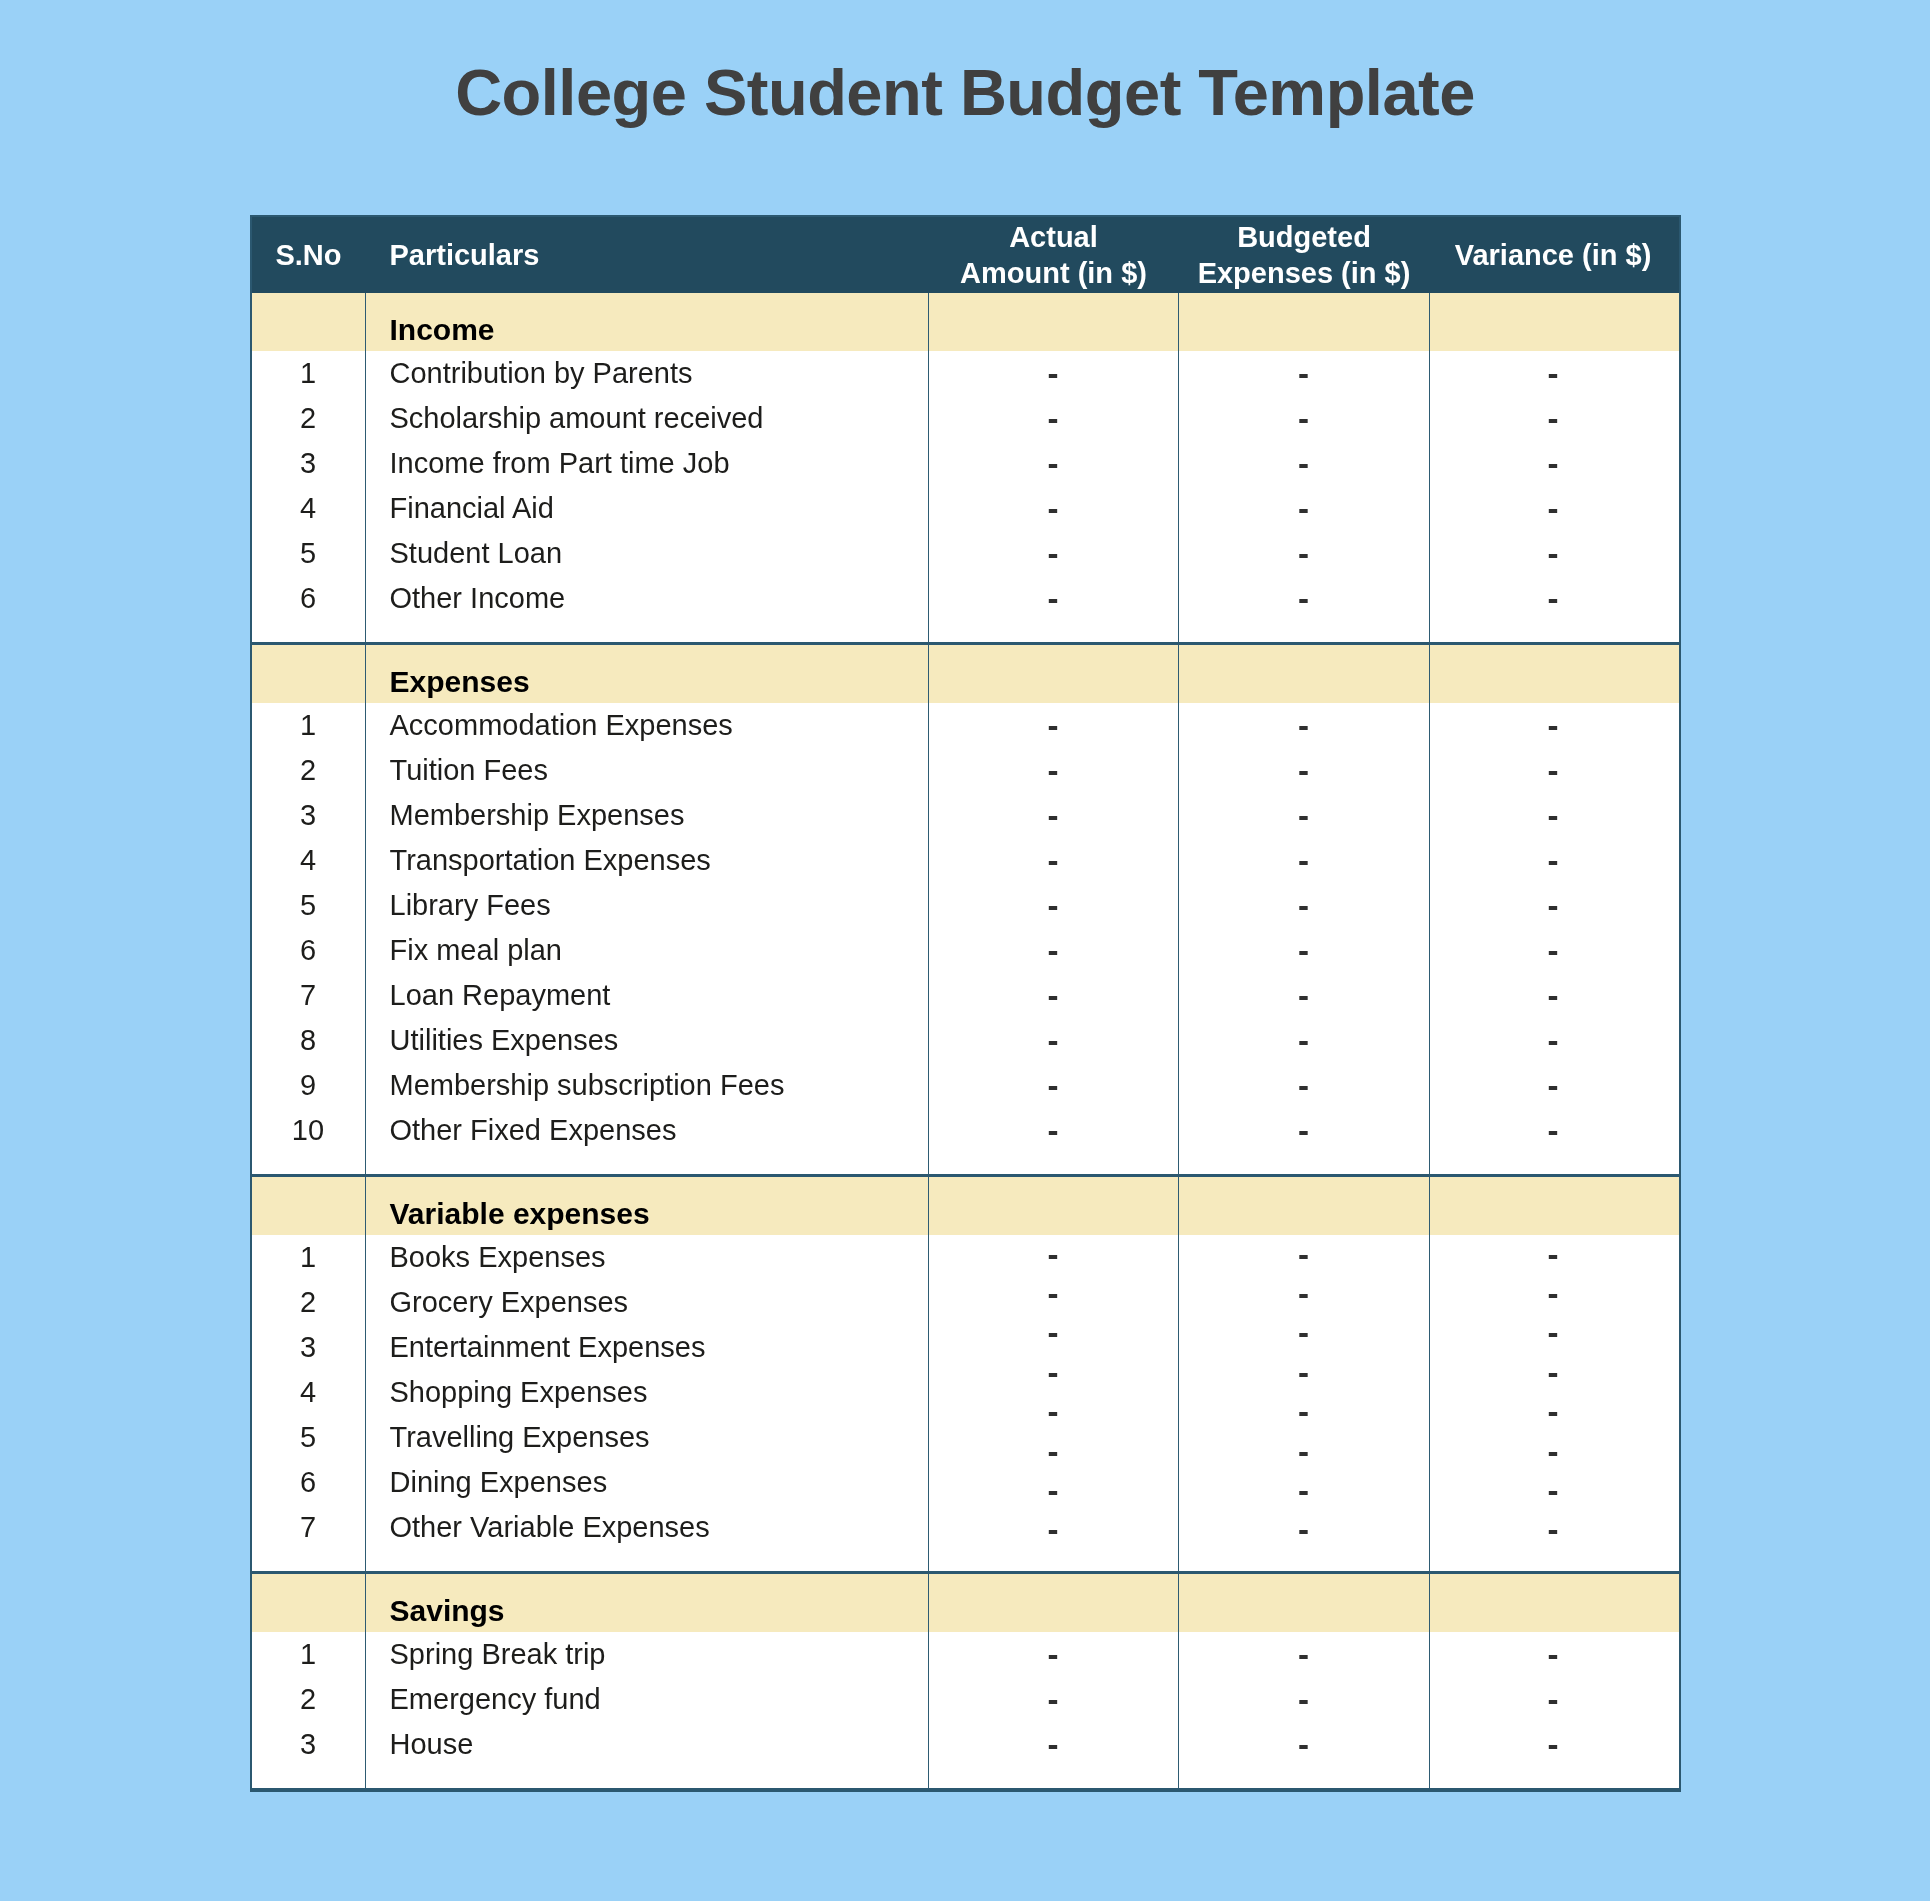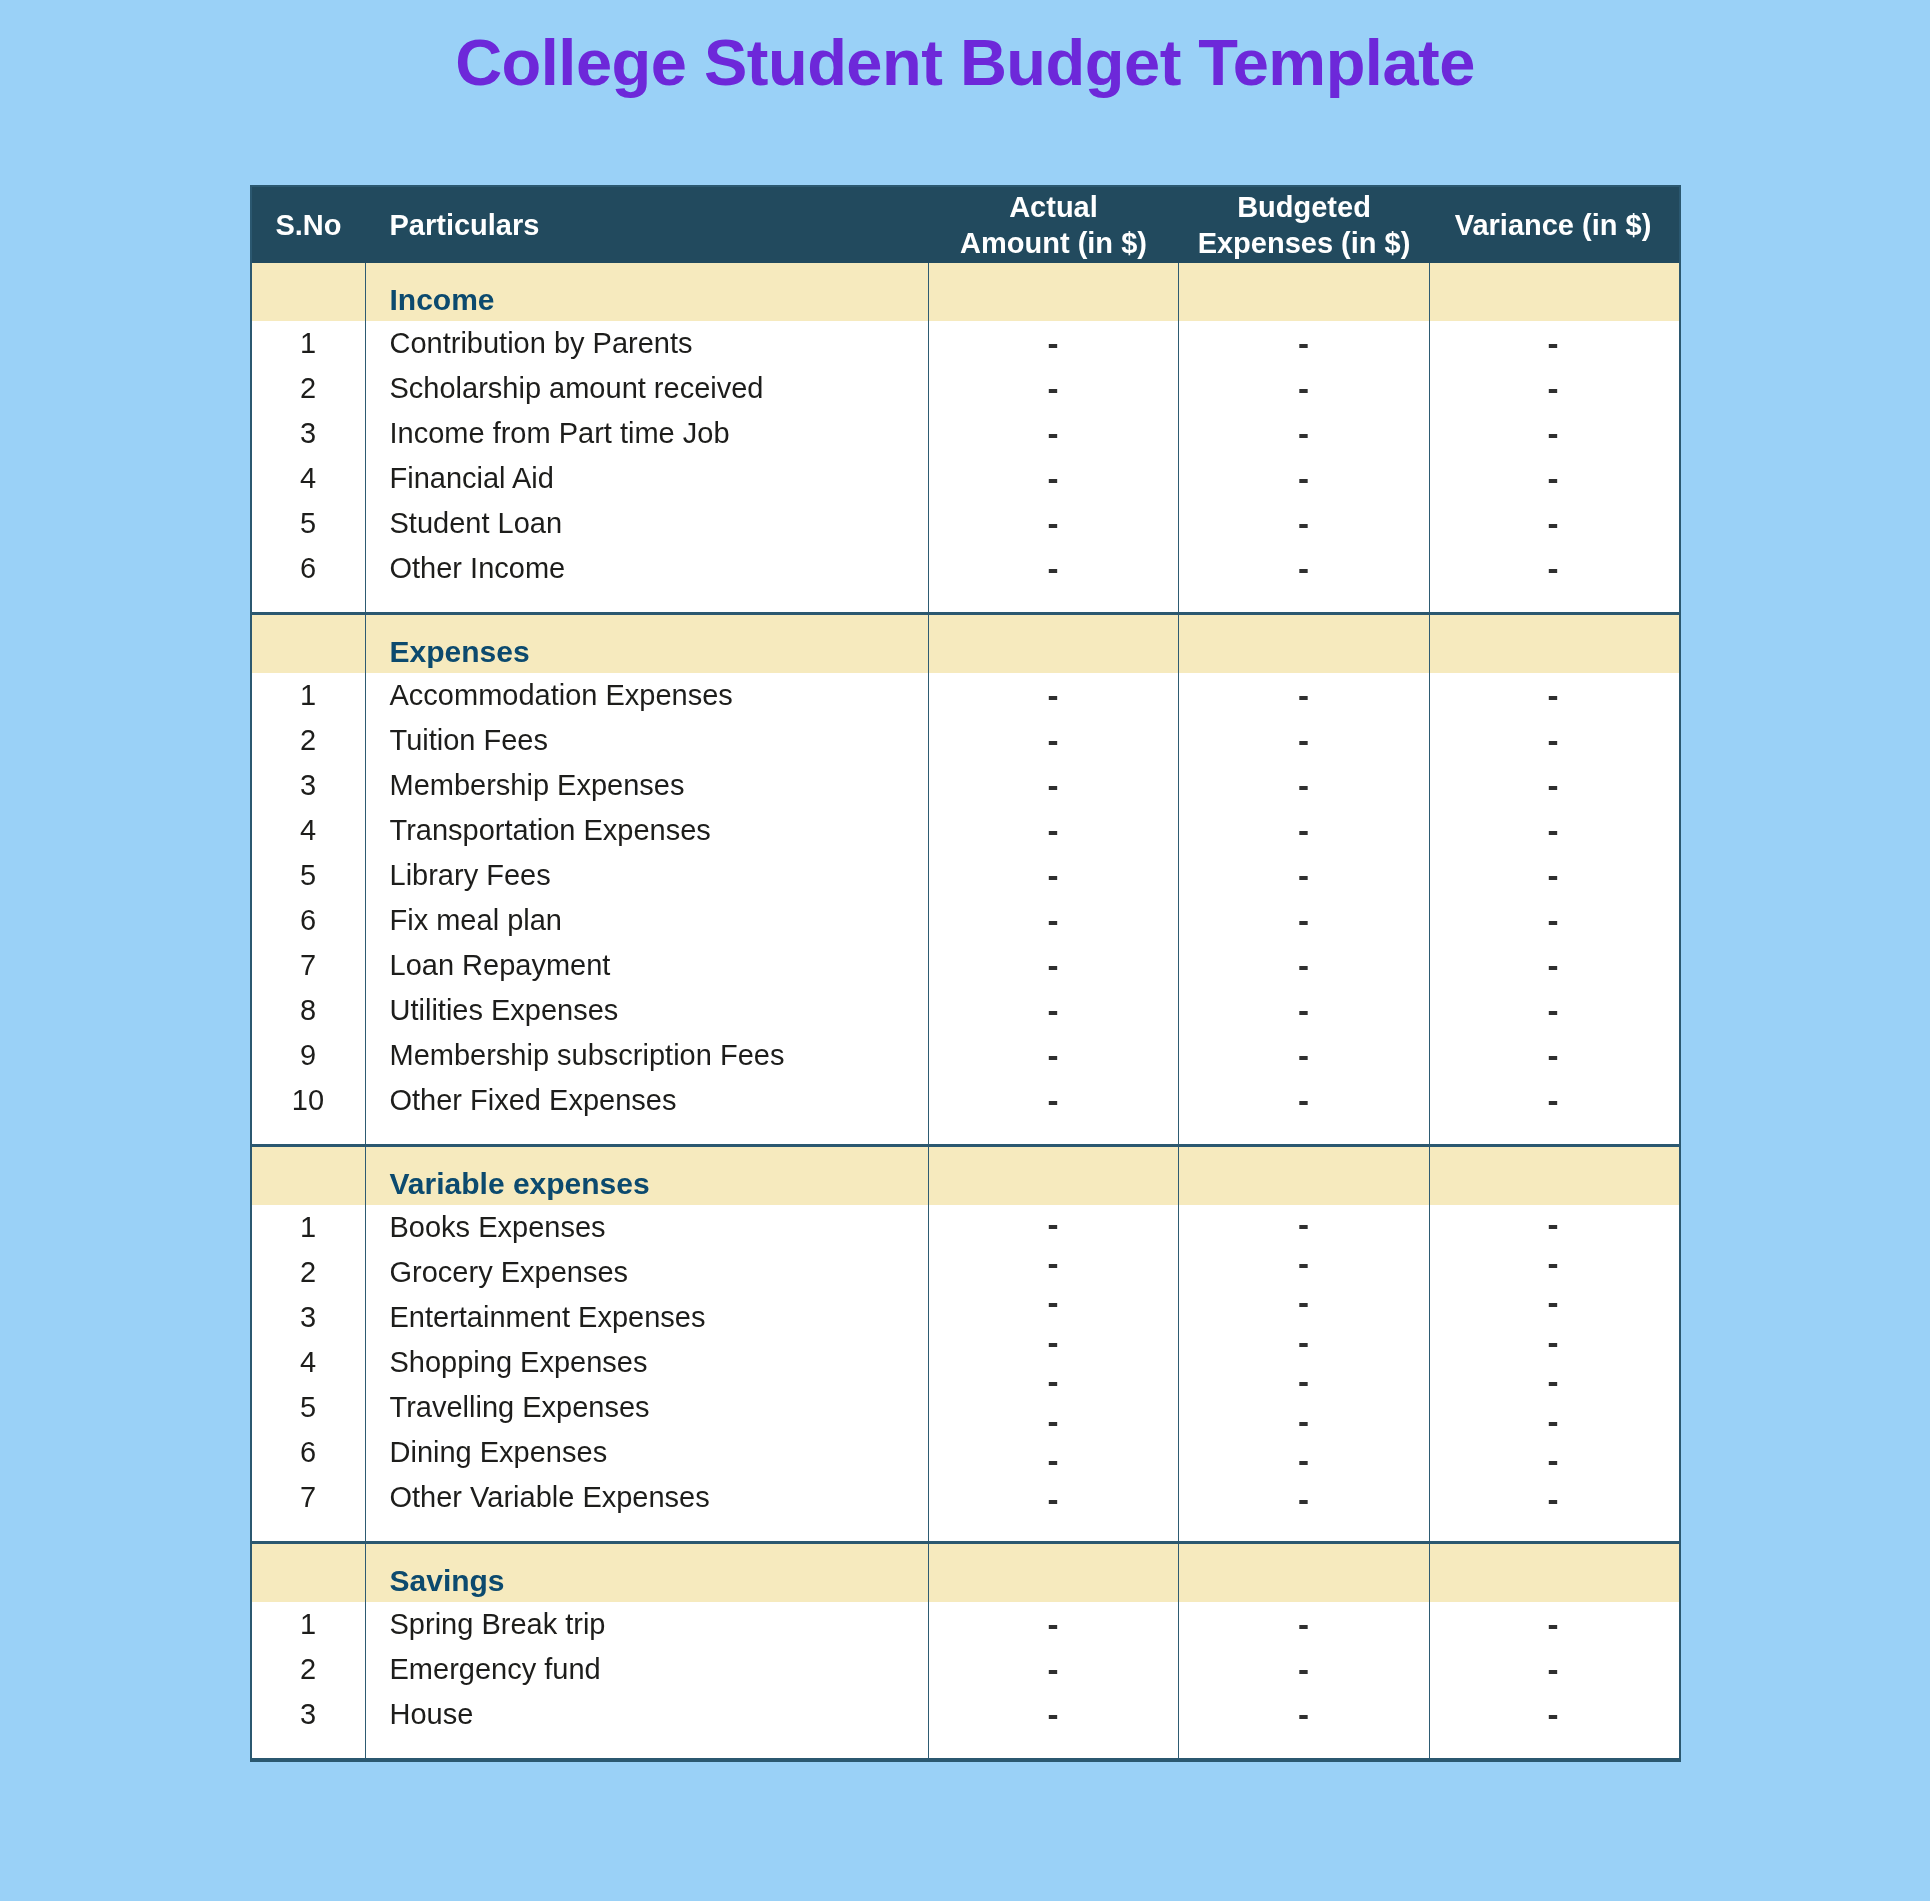--- a/index.html
+++ b/index.html
@@ -5,23 +5,23 @@
   html,body{margin:0;padding:0;}
   body{
     width:1930px;height:1901px;
     background:#9AD1F7;
     font-family:"Liberation Sans", sans-serif;
     color:#1D1D1B;
     overflow:hidden;
   }
   .page{width:1930px;height:1901px;position:relative;}
   .title{
-    margin:0;padding-top:25px;
+    margin:0;padding-top:55px;
     text-align:center;
-    font-size:65px;font-weight:700;color:#6d28d9;
+    font-size:65px;font-weight:700;color:#404040;
     letter-spacing:-0.5px;
   }
   .budget-table{
     width:1431px;margin:85px auto 0;
     border:2.9px solid #2B5870;
     border-bottom-width:4.8px;
     box-sizing:border-box;
     background:#FFFFFF;
   }
   .grid{
@@ -43,21 +43,21 @@
   
   .band{height:58px;background:#F6EABE;}
   .bcell{
     box-sizing:border-box;
     border-right:1.9px solid #2E5B72;
     display:flex;align-items:center;
   }
   .bcell.lastc{border-right:none;}
   .band-label{
     padding-left:24px;
-    font-size:30px;font-weight:700;color:#0c4a6e;margin-top:16px;
+    font-size:30px;font-weight:700;color:#000000;margin-top:16px;
   }
   
   .sbody{background:#FFFFFF;}
   .col{
     box-sizing:border-box;
     border-right:1.9px solid #2E5B72;
     display:flex;flex-direction:column;
     padding-bottom:21px;
   }
   .col.lastc{border-right:none;}

